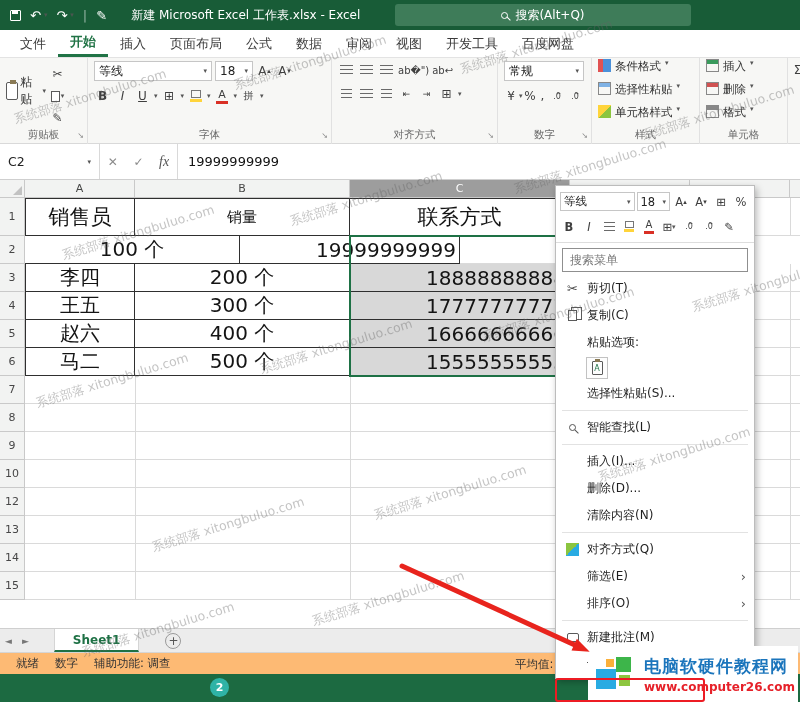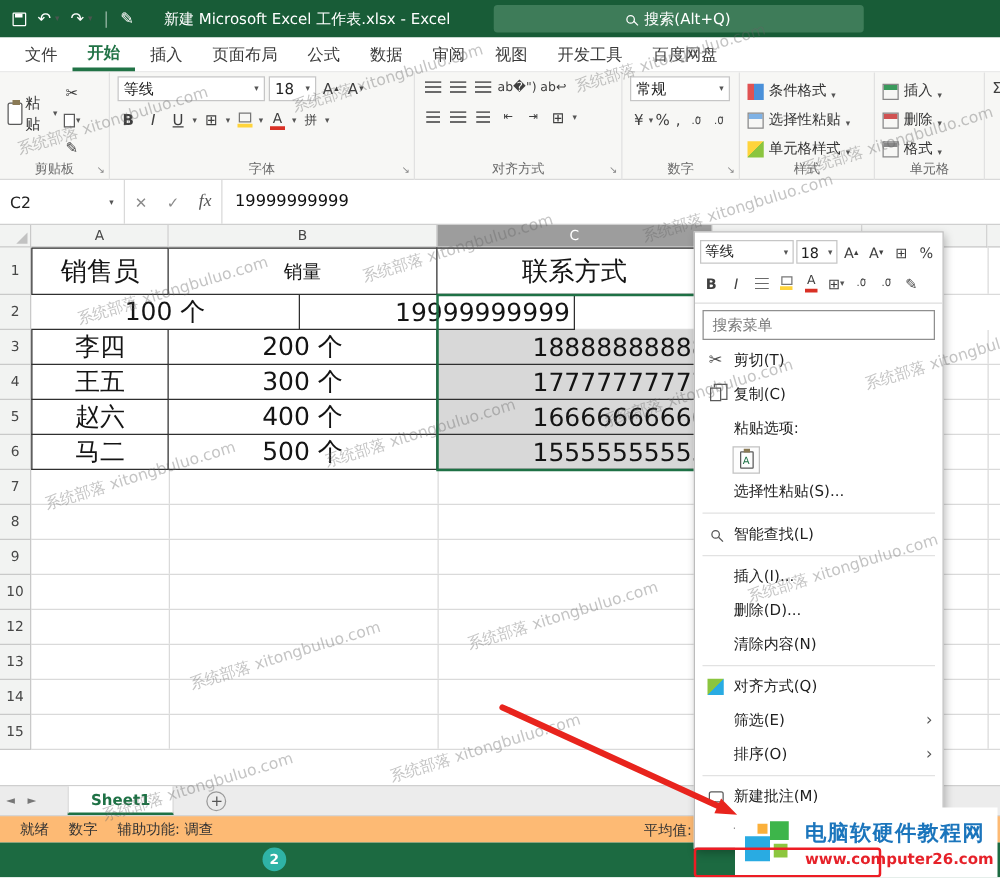--- a/index.html
+++ b/index.html
@@ -34,21 +34,21 @@
 .cv{font-size:7px;color:#555}
 .ib{min-width:17px;height:18px;display:flex;align-items:center;justify-content:center;font-size:12px;color:#3f3f3f;gap:1px}
 .bld{font-weight:bold}.ita{font-style:italic}.und{text-decoration:underline}
 .lines{display:inline-block;width:13px;height:10px;background:repeating-linear-gradient(#6a6a6a 0 1.4px,transparent 1.4px 4px)}
 .swatch{display:flex;flex-direction:column;align-items:center;line-height:1}
 .swatch .bar{width:12px;height:3px;margin-top:1px}
 .paste-btn{width:40px;height:60px;display:flex;flex-direction:row;align-items:center;justify-content:center;gap:2px;font-size:12px;color:#333}
 .ic-clip{display:inline-block;width:14px;height:18px;border:1.4px solid #5a5a5a;border-radius:2px;position:relative;background:#fff}
 .ic-clip::before{content:"";position:absolute;top:-3px;left:3px;width:6px;height:4px;background:#8a7a55}
 .ic12{display:inline-block;width:13px;height:13px;flex:none}
-.srow{display:flex;align-items:flex-end;gap:4px;padding:1px 6px;font-size:11.5px;color:#333;height:23px}
+.srow{display:flex;align-items:flex-start;gap:4px;padding:1px 6px;font-size:11.5px;color:#333;height:23px}
 
 
 #formulabar{position:absolute;left:0;top:144px;width:800px;height:36px;background:#fff;border-bottom:1px solid #cfcfcf;display:flex;align-items:stretch}
 #namebox{width:100px;display:flex;align-items:center;justify-content:space-between;padding:0 8px;border-right:1px solid #d9d9d9;font-size:12.5px}
 #fbicons{width:78px;display:flex;align-items:center;justify-content:space-around;color:#8a8a8a;border-right:1px solid #d9d9d9}
 #fx{font-family:"Liberation Serif","DejaVu Serif",serif;font-style:italic;font-size:14px;color:#555}
 #fvalue{flex:1;display:flex;align-items:center;padding-left:10px;font-size:13px;color:#111}
 
 
 #sheet{position:absolute;left:0;top:180px;width:800px;height:448px;background:#fff}

